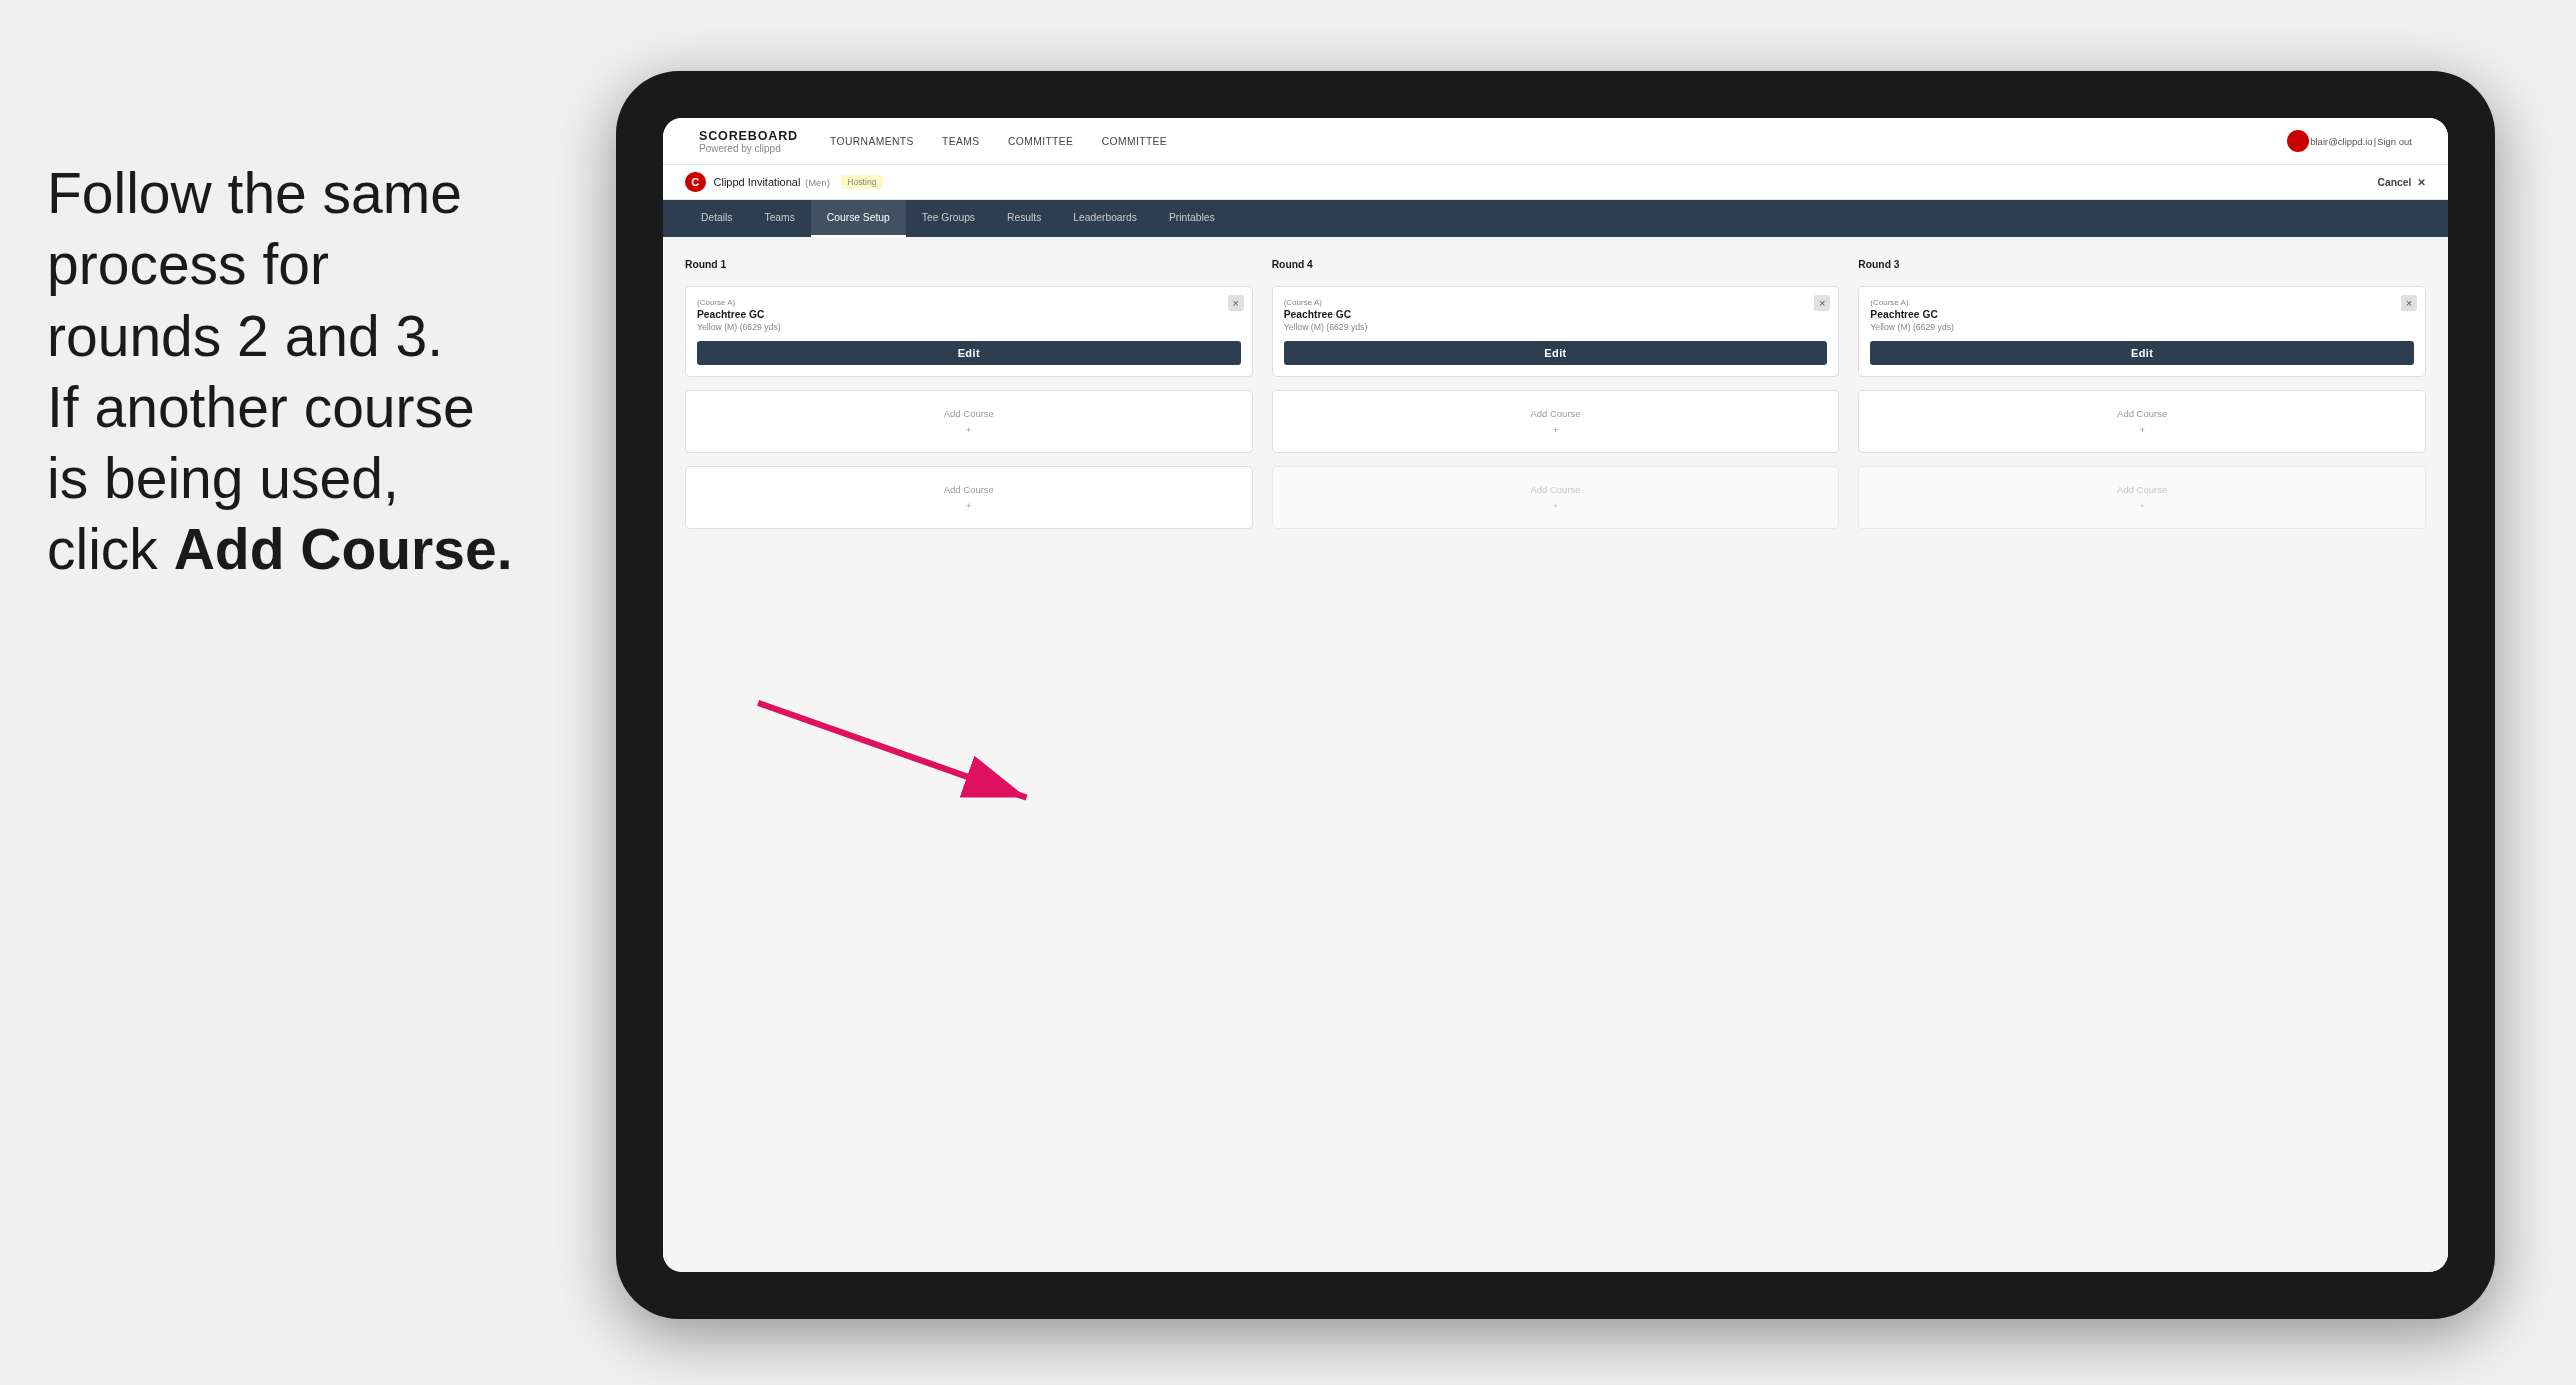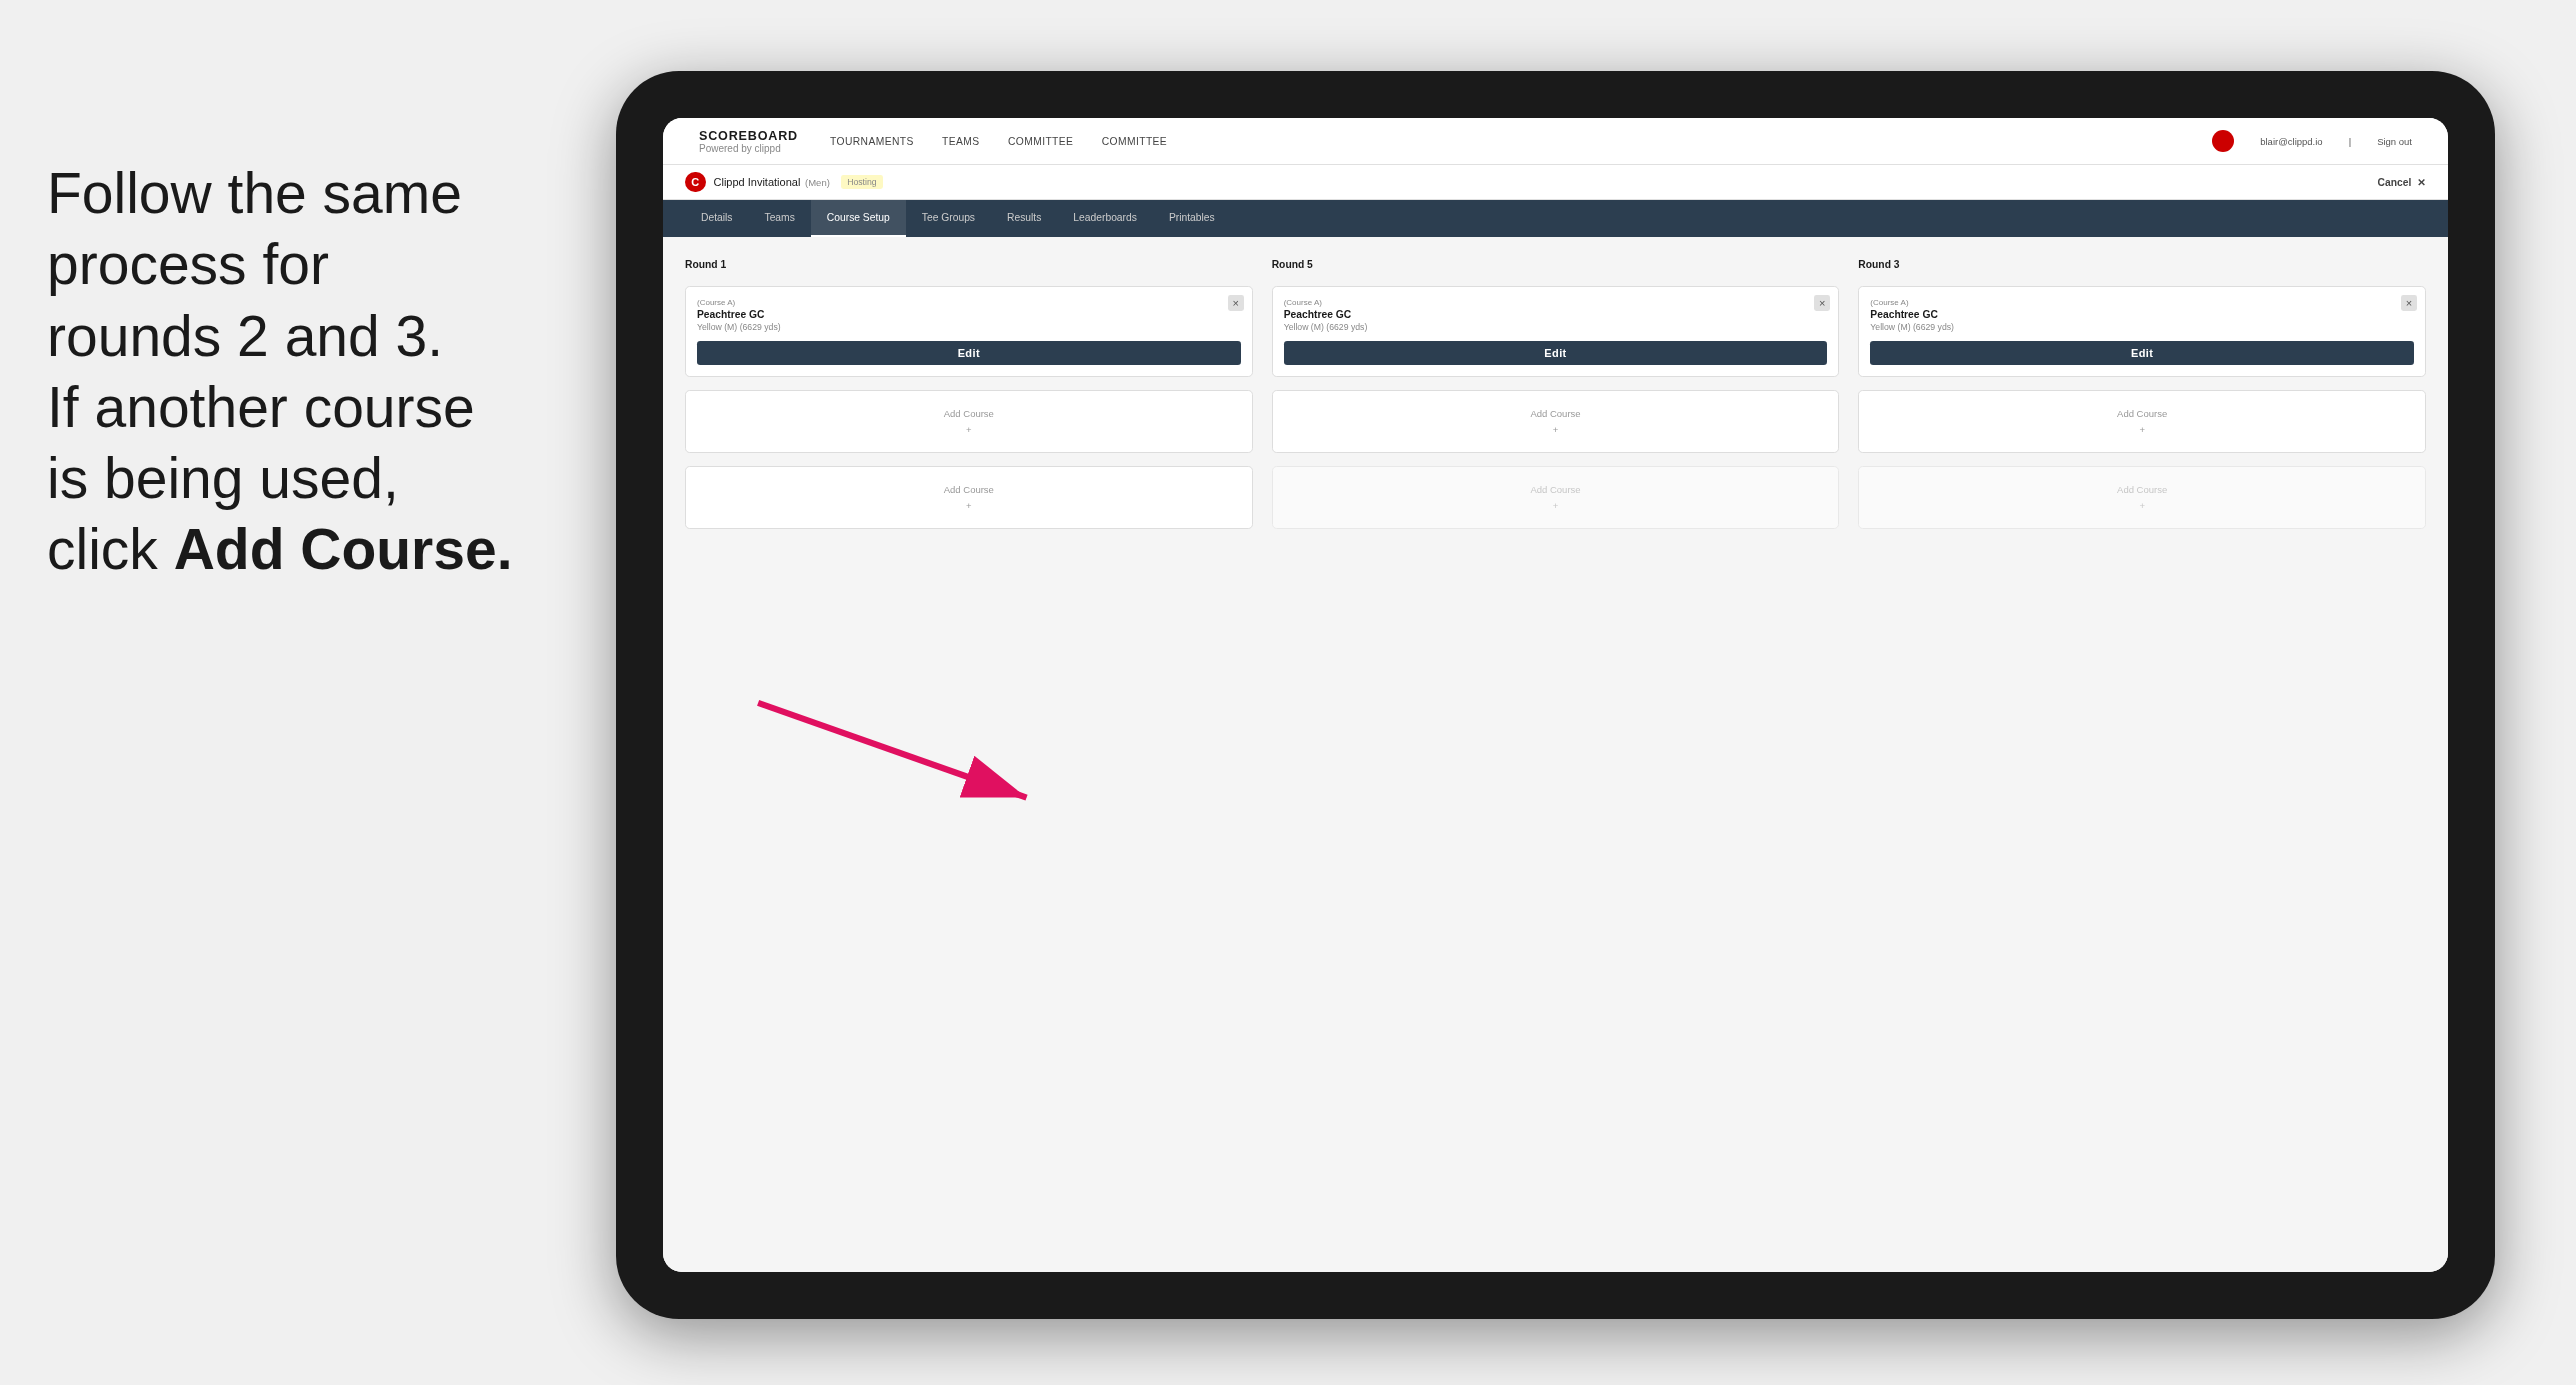--- a/index.html
+++ b/index.html
@@ -86,21 +86,21 @@
       font-size: 10.3px;
       color: #444;
       text-decoration: none;
       font-weight: 500;
       letter-spacing: 0.4px;
     }
 
     .top-nav-right {
       display: flex;
       align-items: center;
-      gap: 26px;
+      gap: 1px;
       font-size: 9.5px;
       color: #555;
     }
     .user-avatar {
       width: 22px;
       height: 22px;
       background: #cc0000;
       border-radius: 50%;
       display: inline-block;
     }
@@ -396,21 +396,21 @@
             <span>+</span>
           </div>
 
           <div class="add-course-card">
             <span>Add Course</span>
             <span>+</span>
           </div>
         </div>
 
         <div class="round-column">
-          <div class="round-label">Round 5</div>
+          <div class="round-label">Round 4</div>
 
           <div class="course-card">
             <div class="remove-btn">×</div>
             <div class="course-tag">(Course A)</div>
             <div class="course-name">Peachtree GC</div>
             <div class="course-details">Yellow (M) (6629 yds)</div>
             <button class="edit-btn">Edit</button>
           </div>
 
           <div class="add-course-card">

